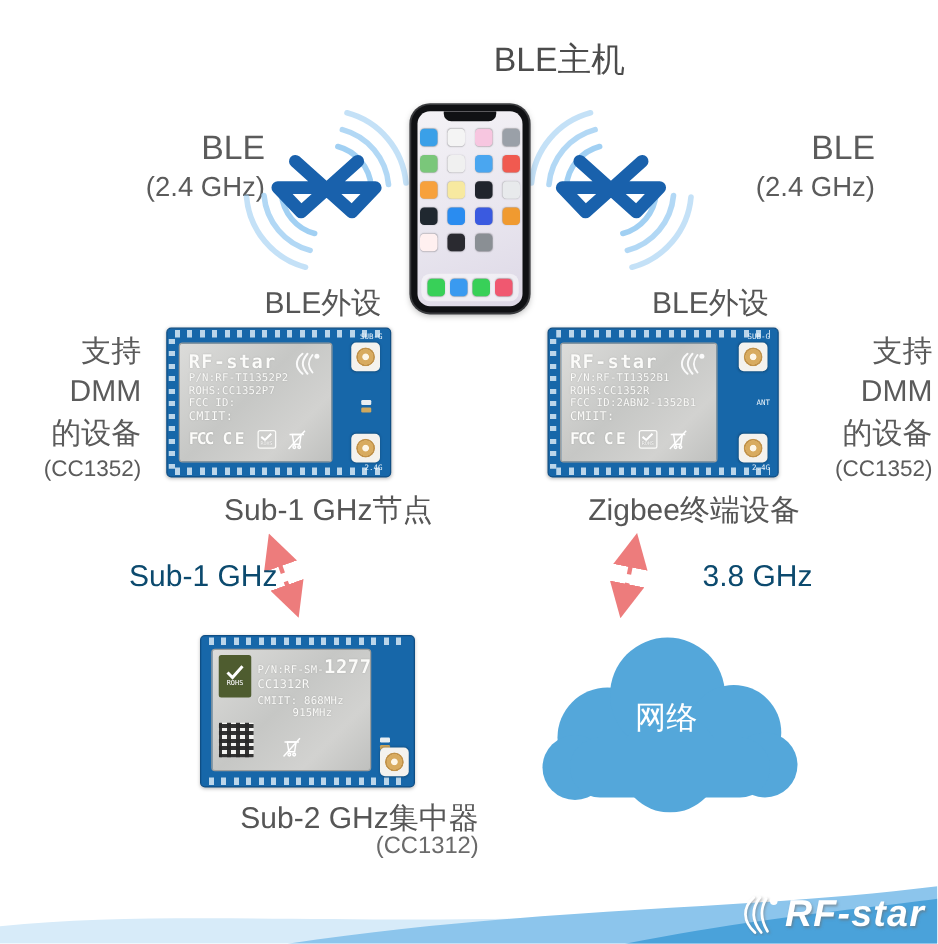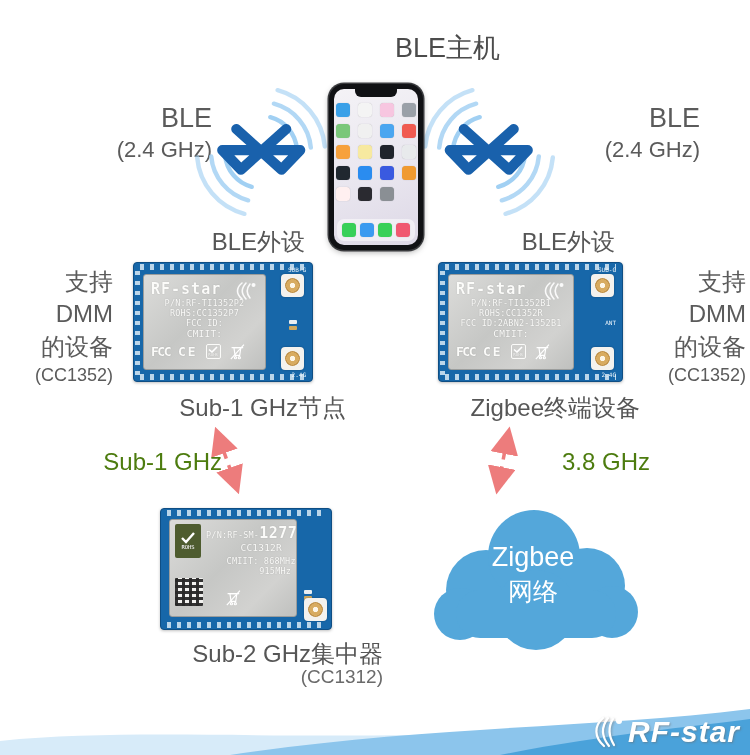--- a/index.html
+++ b/index.html
@@ -48,21 +48,21 @@
   .pcb { background:#1767a9; border:1px solid #0f4e84; border-radius:4px; box-shadow:0 1px 3px rgba(0,0,0,.25); }
   .pads-h { position:absolute; left:6px; right:6px; height:6px;
             background:repeating-linear-gradient(90deg,#d8e9f5 0 4px,transparent 4px 10px); opacity:.85; }
   .pads-v { position:absolute; top:6px; bottom:6px; width:5px;
             background:repeating-linear-gradient(0deg,#d8e9f5 0 4px,transparent 4px 10px); opacity:.85; }
   .shield { position:absolute; background:linear-gradient(135deg,#dcdcda 0%,#c6c7c5 45%,#d2d2d0 75%,#bfc0be 100%);
             border:1px solid #9b9d9c; border-radius:3px; padding:5px 7px;
             font-family:"DejaVu Sans Mono",monospace; color:#fbfbf9;
             text-shadow:0 0 1px rgba(120,120,120,.55); overflow:hidden; }
   .shield .brand { font-size:15px; font-weight:bold; letter-spacing:1px; }
-  .shield .ln { font-size:8.5px; white-space:nowrap; letter-spacing:.2px;text-align:center; }
+  .shield .ln { font-size:8.5px; white-space:nowrap; letter-spacing:.2px; }
   .shield .ln2 { font-size:9.5px; }
   .marks-row { display:flex; align-items:center; gap:8px; margin-top:4px; }
   .mark-fcc { font-size:13px; font-weight:800; letter-spacing:-1.5px; }
   .mark-ce  { font-size:13px; font-weight:600; letter-spacing:2px; }
   .rohs-box { width:15px; height:15px; border:1.5px solid #fbfbf9; border-radius:2px;
               display:flex; flex-direction:column; align-items:center; justify-content:center; }
   .rohs-box svg { display:block; }
   .rohs-box .t { font-size:4px; line-height:4px; }
   .swirl { position:absolute; top:6px; right:8px; }
 
@@ -82,21 +82,21 @@
                 display:flex; flex-direction:column; align-items:center; justify-content:center; flex:none; }
   .rohs-badge .t { font-size:5.5px; color:#fff; font-family:"DejaVu Sans Mono",monospace; }
   .pnrow { display:flex; align-items:baseline; white-space:nowrap; }
   .pn-big { font-size:15px; font-weight:bold; letter-spacing:.5px; }
   .qr { width:28px; height:28px; background-color:#f2f2f0;
         background-image:repeating-linear-gradient(0deg,rgba(40,40,40,.95) 0 3px,transparent 3px 6px),
                          repeating-linear-gradient(90deg,rgba(40,40,40,.95) 0 3px,transparent 3px 7px);
         border-radius:1px; }
 
   
-  .link-label { font-size:24px; color:#4d7c0f; }
+  .link-label { font-size:24px; color:#0c4a6e; }
 
   
   .cloud-wrap { left:424px; top:498px; width:218px; height:152px; }
   .cloud-text { position:absolute; left:0; top:26px; width:100%; height:100%;
                 display:flex; flex-direction:column; align-items:center; justify-content:center;
                 color:#ffffff; line-height:1.3; }
   .cloud-text .c1 { font-size:27px; }
   .cloud-text .c2 { font-size:25px; }
 
   
@@ -370,21 +370,20 @@
       <circle cx="62" cy="92" r="40"></circle>
       <circle cx="110" cy="58" r="46"></circle>
       <circle cx="163" cy="88" r="38"></circle>
       <circle cx="188" cy="114" r="26"></circle>
       <circle cx="36" cy="116" r="26"></circle>
       <circle cx="112" cy="112" r="40"></circle>
       <rect x="32" y="92" width="160" height="48" rx="24"></rect>
     </g>
   </svg>
   <div class="cloud-text" style="top:0;">
-    <div class="c1">Zigbee</div>
     <div class="c2">网络</div>
   </div>
 </div>
 
 <div class="abs label-24 center" style="left:118px; top:638px; width:265px;">Sub-2 GHz集中器</div>
 <div class="abs caption-sub center" style="left:118px; top:666px; width:265px;">(CC1312)</div>
 
 <svg class="abs footer-wave" viewBox="0 0 750 60" preserveAspectRatio="none">
   <path d="M0,46 C180,28 380,58 750,20 L750,60 L0,60 Z" fill="#d7ebf9"></path>
   <path d="M230,60 C430,30 590,34 750,14 L750,60 Z" fill="#8cc5ec"></path>

